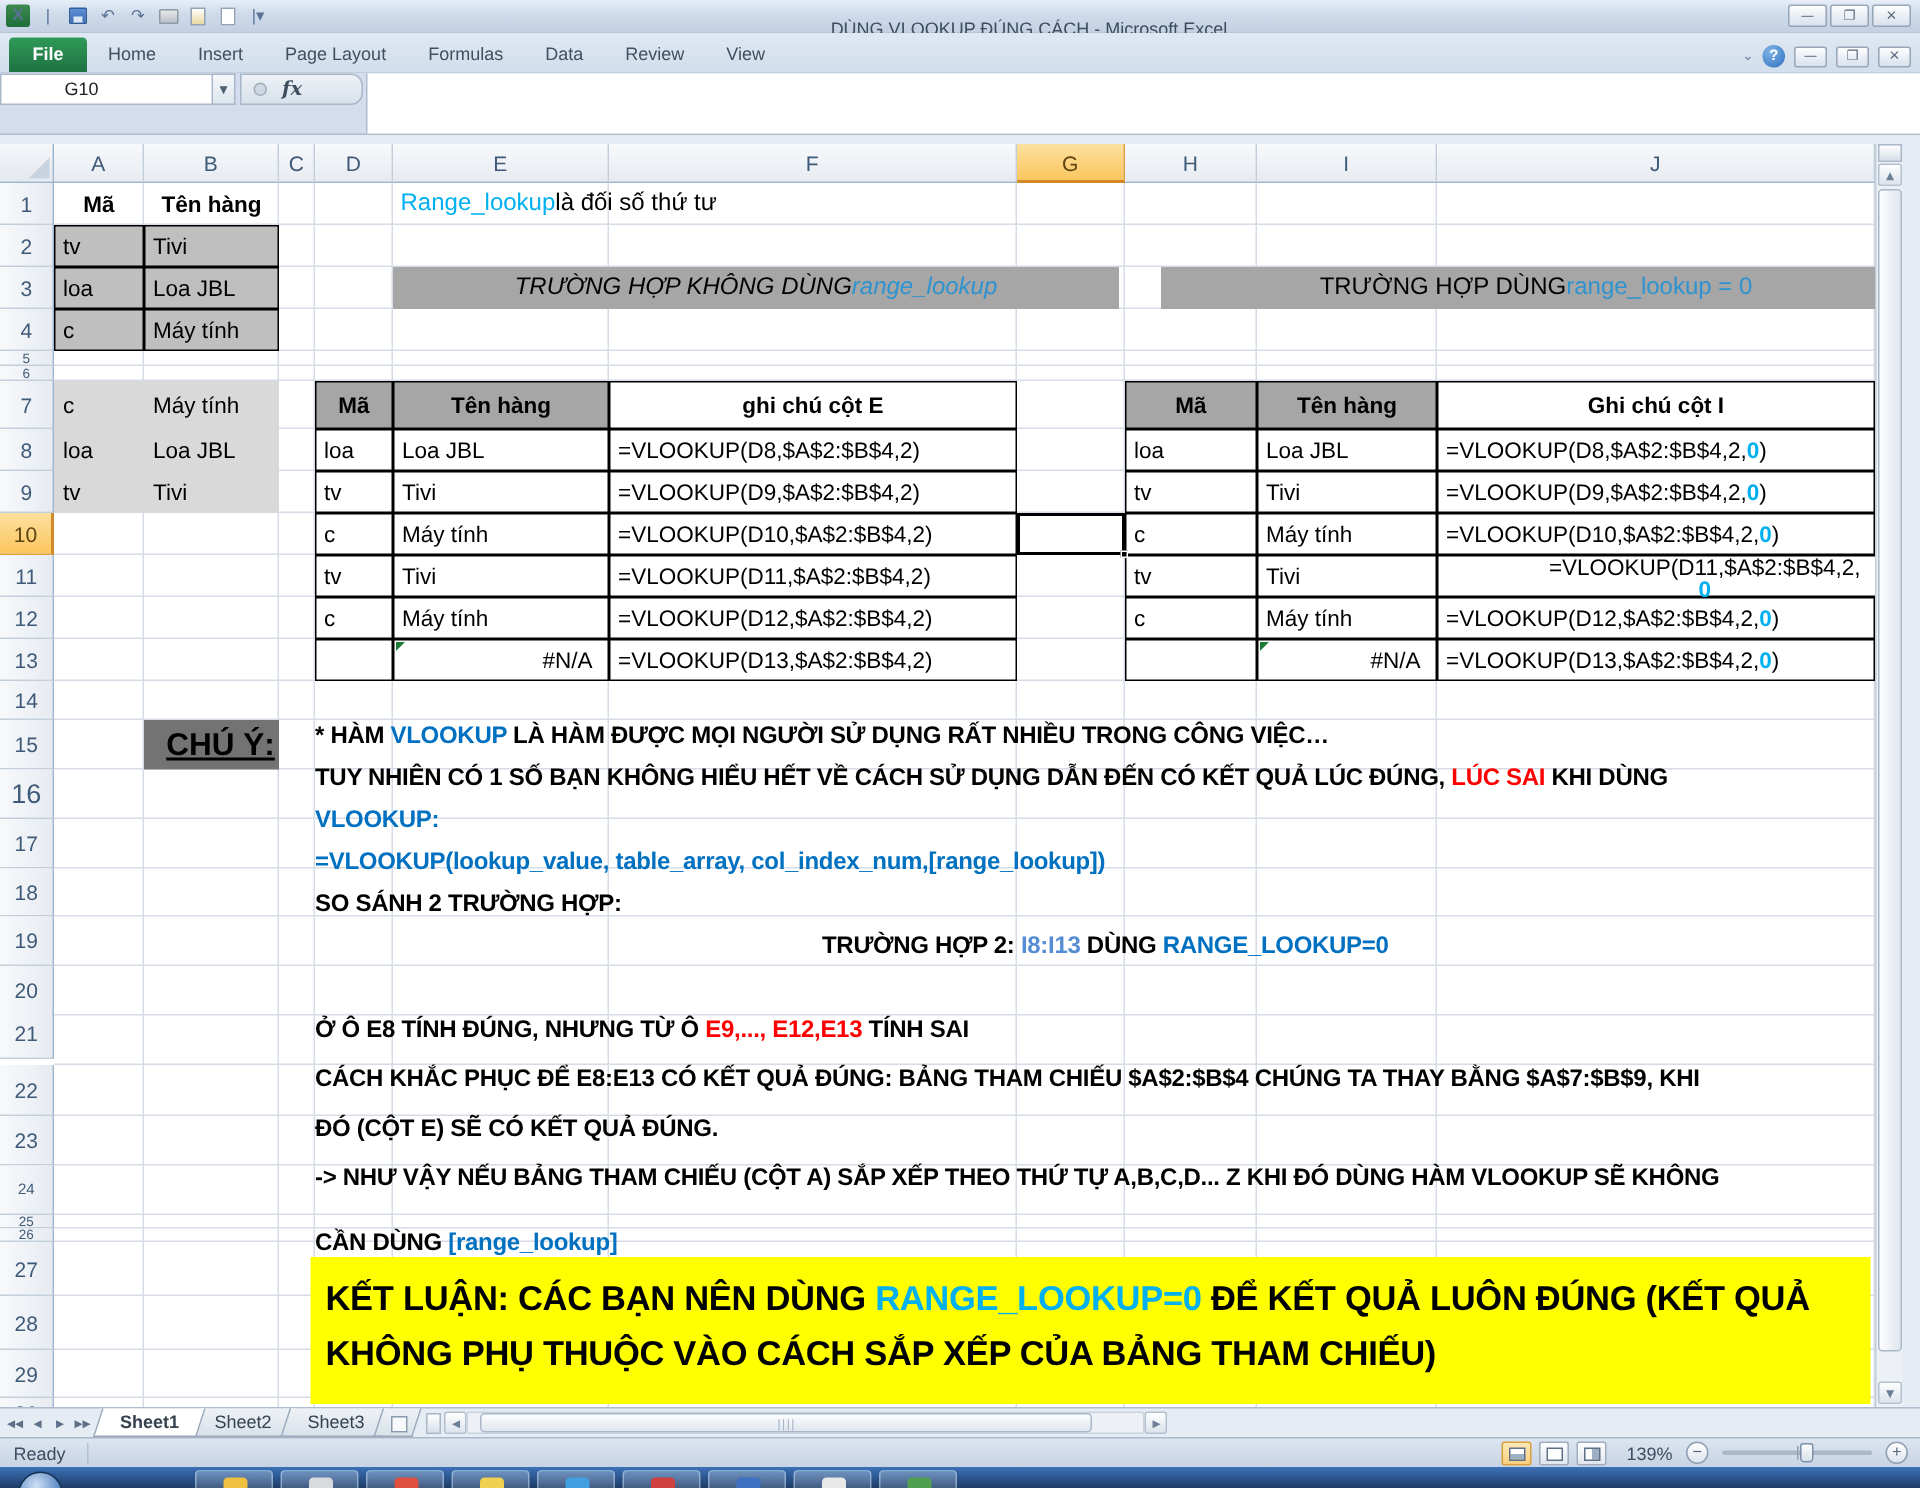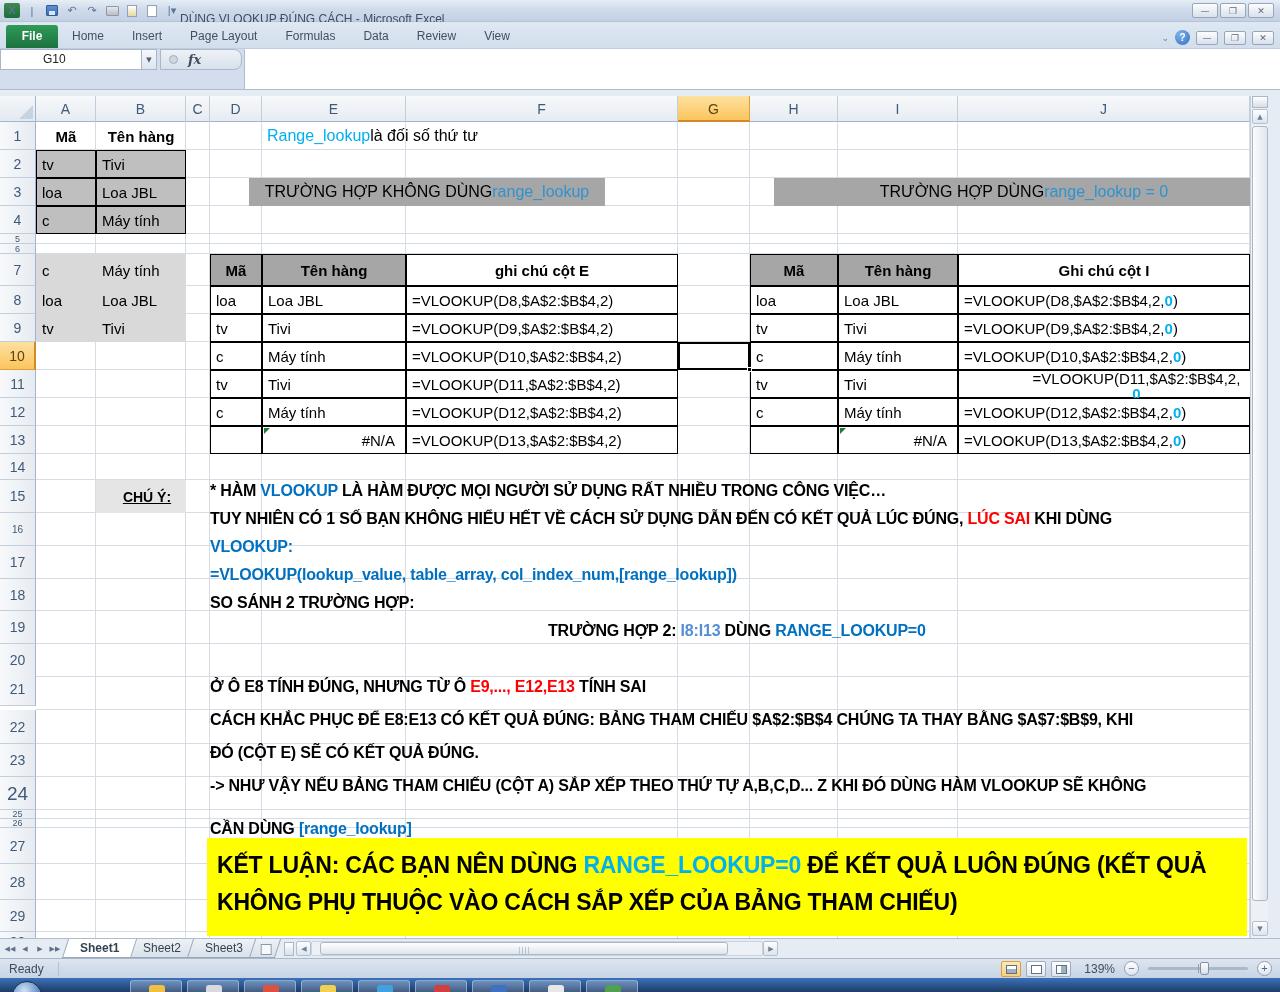--- a/index.html
+++ b/index.html
@@ -14,21 +14,21 @@
   .qat .mini { width:16px; height:15px; display:flex; align-items:center; justify-content:center;
     font-size:11px; color:#5a7396; }
   .xl-logo { width:15px; height:15px; background:linear-gradient(#3c8a50,#1e6e3c); border-radius:2px;
     color:#fff; font-weight:bold; font-size:10px; text-align:center; line-height:15px; }
   .save-ic { width:12px; height:11px; background:linear-gradient(#5f8fd4,#3a6cb5); border:1px solid #2f5a99; border-radius:1px; position:relative; }
   .save-ic:after { content:""; position:absolute; left:2px; bottom:0; width:6px; height:4px; background:#dbe6f5; }
   .undo-g { color:#8ba3c4; font-size:12px; }
   .prn-ic { width:13px; height:10px; background:linear-gradient(#e8e8e8,#b9bfc7); border:1px solid #8e99a6; border-radius:1px; }
   .doc-ic { width:10px; height:12px; background:#fff; border:1px solid #93a2b4; }
   .qsep { color:#9fb2c9; font-size:11px; }
-  .title-text { flex:1; text-align:left; font-size:12px; color:#3d4c60;margin-top:16px; }
+  .title-text { flex:1; text-align:center; font-size:12px; color:#3d4c60;margin-top:16px; }
   .winbtns { display:flex; gap:2px; padding-right:6px; }
   .wbtn { width:26px; height:15px; border:1px solid #98a6b8; border-radius:2px;
     background:linear-gradient(#fdfdfe,#d9e1ec); color:#5d6b7e; font-size:9px;
     display:flex; align-items:center; justify-content:center; font-family:"DejaVu Sans",sans-serif; }
 
   
   .tabstrip { position:absolute; left:0; top:22px; width:1280px; height:27px;
     background:linear-gradient(#dfe8f2,#d2deec); border-bottom:1px solid #c0cddd; display:flex; align-items:flex-end; }
   .file-tab { margin-left:6px; width:52px; height:23px; background:linear-gradient(#2f9a57,#1d7241);
     border-radius:3px 3px 0 0; color:#fff; font-size:12px; font-weight:bold; text-align:center; line-height:23px; }
@@ -68,21 +68,21 @@
   .cell { position:absolute; font-size:15px; color:#000; line-height:1; display:flex; align-items:center; white-space:nowrap; overflow:visible; }
   .c-bold { font-weight:bold; justify-content:center; }
   .c-ref { background:#bfbfbf; border:1px solid #000; padding-left:5px; }
   .c-sorted { background:#d9d9d9; padding-left:6px; }
   .c-banner { background:#a6a6a6; justify-content:center; font-size:16px; }
   .c-thead { background:#a6a6a6; border:1px solid #000; justify-content:center; font-weight:bold; }
   .c-tcap { background:#fff; border:1px solid #000; justify-content:center; font-weight:bold; }
   .c-tcell { background:#fff; border:1px solid #000; padding-left:5px; }
   .c-na { justify-content:flex-end; padding-right:10px; padding-left:0; }
   .c-note { padding-left:5px; font-size:16px; }
-  .c-alert { background:#e5e5e5; font-weight:bold; justify-content:center; font-size:14px; text-decoration:underline;padding-left:12px; }
+  .c-alert { background:#737373; font-weight:bold; justify-content:center; font-size:21px; text-decoration:underline;padding-left:12px; }
   .tri { position:absolute; left:1px; top:1px; width:0; height:0; border-top:6px solid #1d7a33; border-right:6px solid transparent; }
 
   .s-k { color:#000; } .s-b { color:#0070c0; } .s-lb { color:#558ed5; }
   .s-r { color:#ff0000; } .s-cyan { color:#00b0f0; } .s-blue { color:#2e93cf; }
   .s-cyanb { color:#00b0f0; font-weight:bold; }
 
   .note-line { position:absolute; font-weight:bold; font-size:16px; white-space:nowrap; letter-spacing:-0.2px; }
   .conclusion { position:absolute; background:#ffff00; font-weight:bold; font-size:23px; line-height:37px; padding:9px 10px; letter-spacing:-0.2px; color:#000; }
 
   .selbox { position:absolute; border:2px solid #000; }
@@ -257,29 +257,29 @@
     <div class="rowhdr" style="top: 148px; height: 10px; line-height: 10px; font-size: 9px;">6</div>
     <div class="rowhdr" style="top: 158px; height: 32px; line-height: 32px; font-size: 14px;">7</div>
     <div class="rowhdr" style="top: 190px; height: 28px; line-height: 28px; font-size: 14px;">8</div>
     <div class="rowhdr" style="top: 218px; height: 28px; line-height: 28px; font-size: 14px;">9</div>
     <div class="rowhdr sel" style="top: 246px; height: 28px; line-height: 28px; font-size: 14px;">10</div>
     <div class="rowhdr" style="top: 274px; height: 28px; line-height: 28px; font-size: 14px;">11</div>
     <div class="rowhdr" style="top: 302px; height: 28px; line-height: 28px; font-size: 14px;">12</div>
     <div class="rowhdr" style="top: 330px; height: 28px; line-height: 28px; font-size: 14px;">13</div>
     <div class="rowhdr" style="top: 358px; height: 26px; line-height: 26px; font-size: 14px;">14</div>
     <div class="rowhdr" style="top: 384px; height: 33px; line-height: 33px; font-size: 14px;">15</div>
-    <div class="rowhdr" style="top: 417px; height: 33px; line-height: 33px; font-size: 10px;">16</div>
+    <div class="rowhdr" style="top: 417px; height: 33px; line-height: 33px; font-size: 18px;">16</div>
     <div class="rowhdr" style="top: 450px; height: 33px; line-height: 33px; font-size: 14px;">17</div>
     <div class="rowhdr" style="top: 483px; height: 32px; line-height: 32px; font-size: 14px;">18</div>
     <div class="rowhdr" style="top: 515px; height: 33px; line-height: 33px; font-size: 14px;">19</div>
     <div class="rowhdr" style="top: 548px; height: 33px; line-height: 33px; font-size: 14px;">20</div>
     <div class="rowhdr" style="top: 577px; height: 33px; line-height: 33px; font-size: 14px;">21</div>
     <div class="rowhdr" style="top: 614px; height: 34px; line-height: 34px; font-size: 14px;">22</div>
     <div class="rowhdr" style="top: 648px; height: 33px; line-height: 33px; font-size: 14px;">23</div>
-    <div class="rowhdr" style="top: 681px; height: 33px; line-height: 33px; font-size: 19px;">24</div>
+    <div class="rowhdr" style="top: 681px; height: 33px; line-height: 33px; font-size: 10px;">24</div>
     <div class="rowhdr" style="top: 714px; height: 9px; line-height: 9px; font-size: 9px;">25</div>
     <div class="rowhdr" style="top: 723px; height: 9px; line-height: 9px; font-size: 9px;">26</div>
     <div class="rowhdr" style="top: 732px; height: 36px; line-height: 36px; font-size: 14px;">27</div>
     <div class="rowhdr" style="top: 768px; height: 36px; line-height: 36px; font-size: 14px;">28</div>
     <div class="rowhdr" style="top: 804px; height: 32px; line-height: 32px; font-size: 14px;">29</div>
     <div class="rowhdr" style="top: 836px; height: 20px; line-height: 20px; font-size: 14px;">30</div>
     <div class="cell c-bold" style="left: 36px; top: 26px; width: 60px; height: 28px;">Mã</div>
     <div class="cell c-bold" style="left: 96px; top: 26px; width: 90px; height: 28px;">Tên hàng</div>
     <div class="cell c-note" style="left: 262px; top: 26px; width: 416px; height: 28px;">
       <span class="s-cyan">Range_lookup</span>
@@ -290,21 +290,21 @@
     <div class="cell c-ref" style="left: 36px; top: 82px; width: 60px; height: 28px;">loa</div>
     <div class="cell c-ref" style="left: 96px; top: 82px; width: 90px; height: 28px;">Loa JBL</div>
     <div class="cell c-ref" style="left: 36px; top: 110px; width: 60px; height: 28px;">c</div>
     <div class="cell c-ref" style="left: 96px; top: 110px; width: 90px; height: 28px;">Máy tính</div>
     <div class="cell c-sorted" style="left: 36px; top: 158px; width: 60px; height: 32px;">c</div>
     <div class="cell c-sorted" style="left: 96px; top: 158px; width: 90px; height: 32px;">Máy tính</div>
     <div class="cell c-sorted" style="left: 36px; top: 190px; width: 60px; height: 28px;">loa</div>
     <div class="cell c-sorted" style="left: 96px; top: 190px; width: 90px; height: 28px;">Loa JBL</div>
     <div class="cell c-sorted" style="left: 36px; top: 218px; width: 60px; height: 28px;">tv</div>
     <div class="cell c-sorted" style="left: 96px; top: 218px; width: 90px; height: 28px;">Tivi</div>
-    <div class="cell c-banner" style="left: 249px; top: 82px; width: 356px; height: 28px;">
+    <div class="cell c-banner" style="left: 262px; top: 82px; width: 484px; height: 28px; font-style: italic;">
       <span class="s-k">TRƯỜNG HỢP KHÔNG DÙNG </span>
       <span class="s-blue">range_lookup</span>
     </div>
     <div class="cell c-banner" style="left: 750px; top: 82px; width: 500px; height: 28px; margin-left: 24px;">
       <span class="s-k">TRƯỜNG HỢP DÙNG </span>
       <span class="s-blue">range_lookup = 0</span>
     </div>
     <div class="cell c-thead" style="left: 210px; top: 158px; width: 52px; height: 32px;">Mã</div>
     <div class="cell c-thead" style="left: 262px; top: 158px; width: 144px; height: 32px;">Tên hàng</div>
     <div class="cell c-tcap" style="left: 406px; top: 158px; width: 272px; height: 32px;">ghi chú cột E</div>

